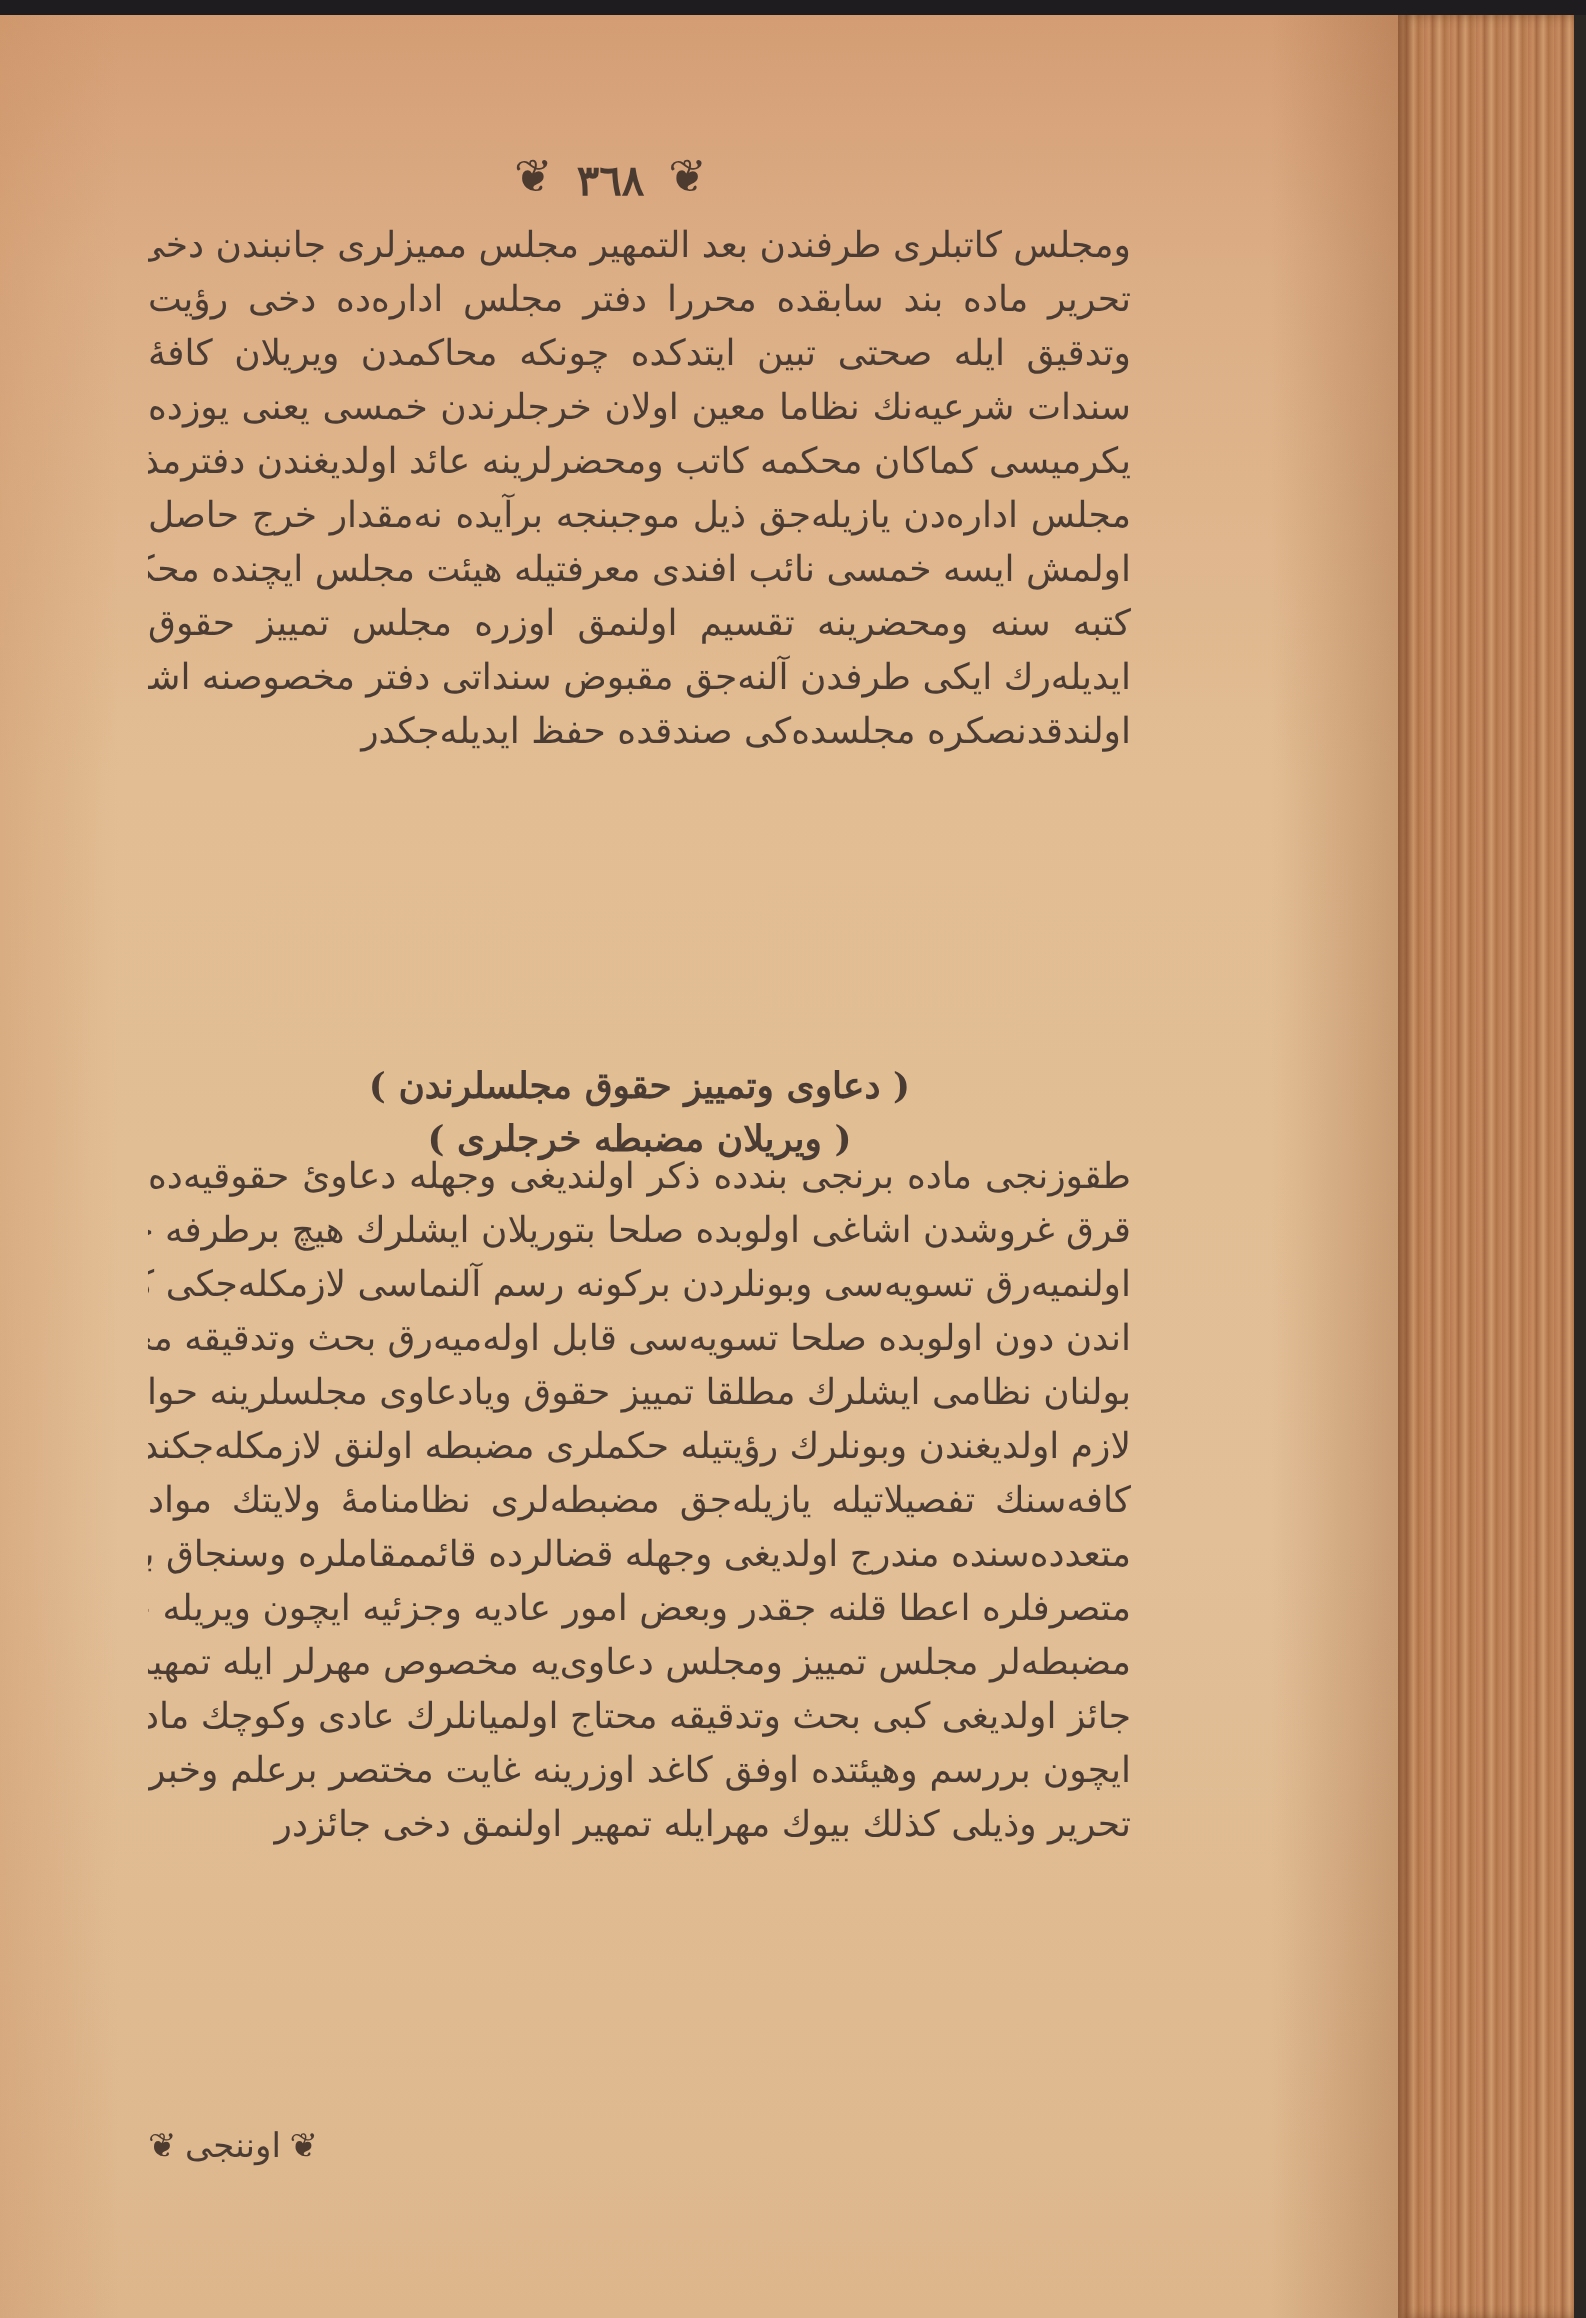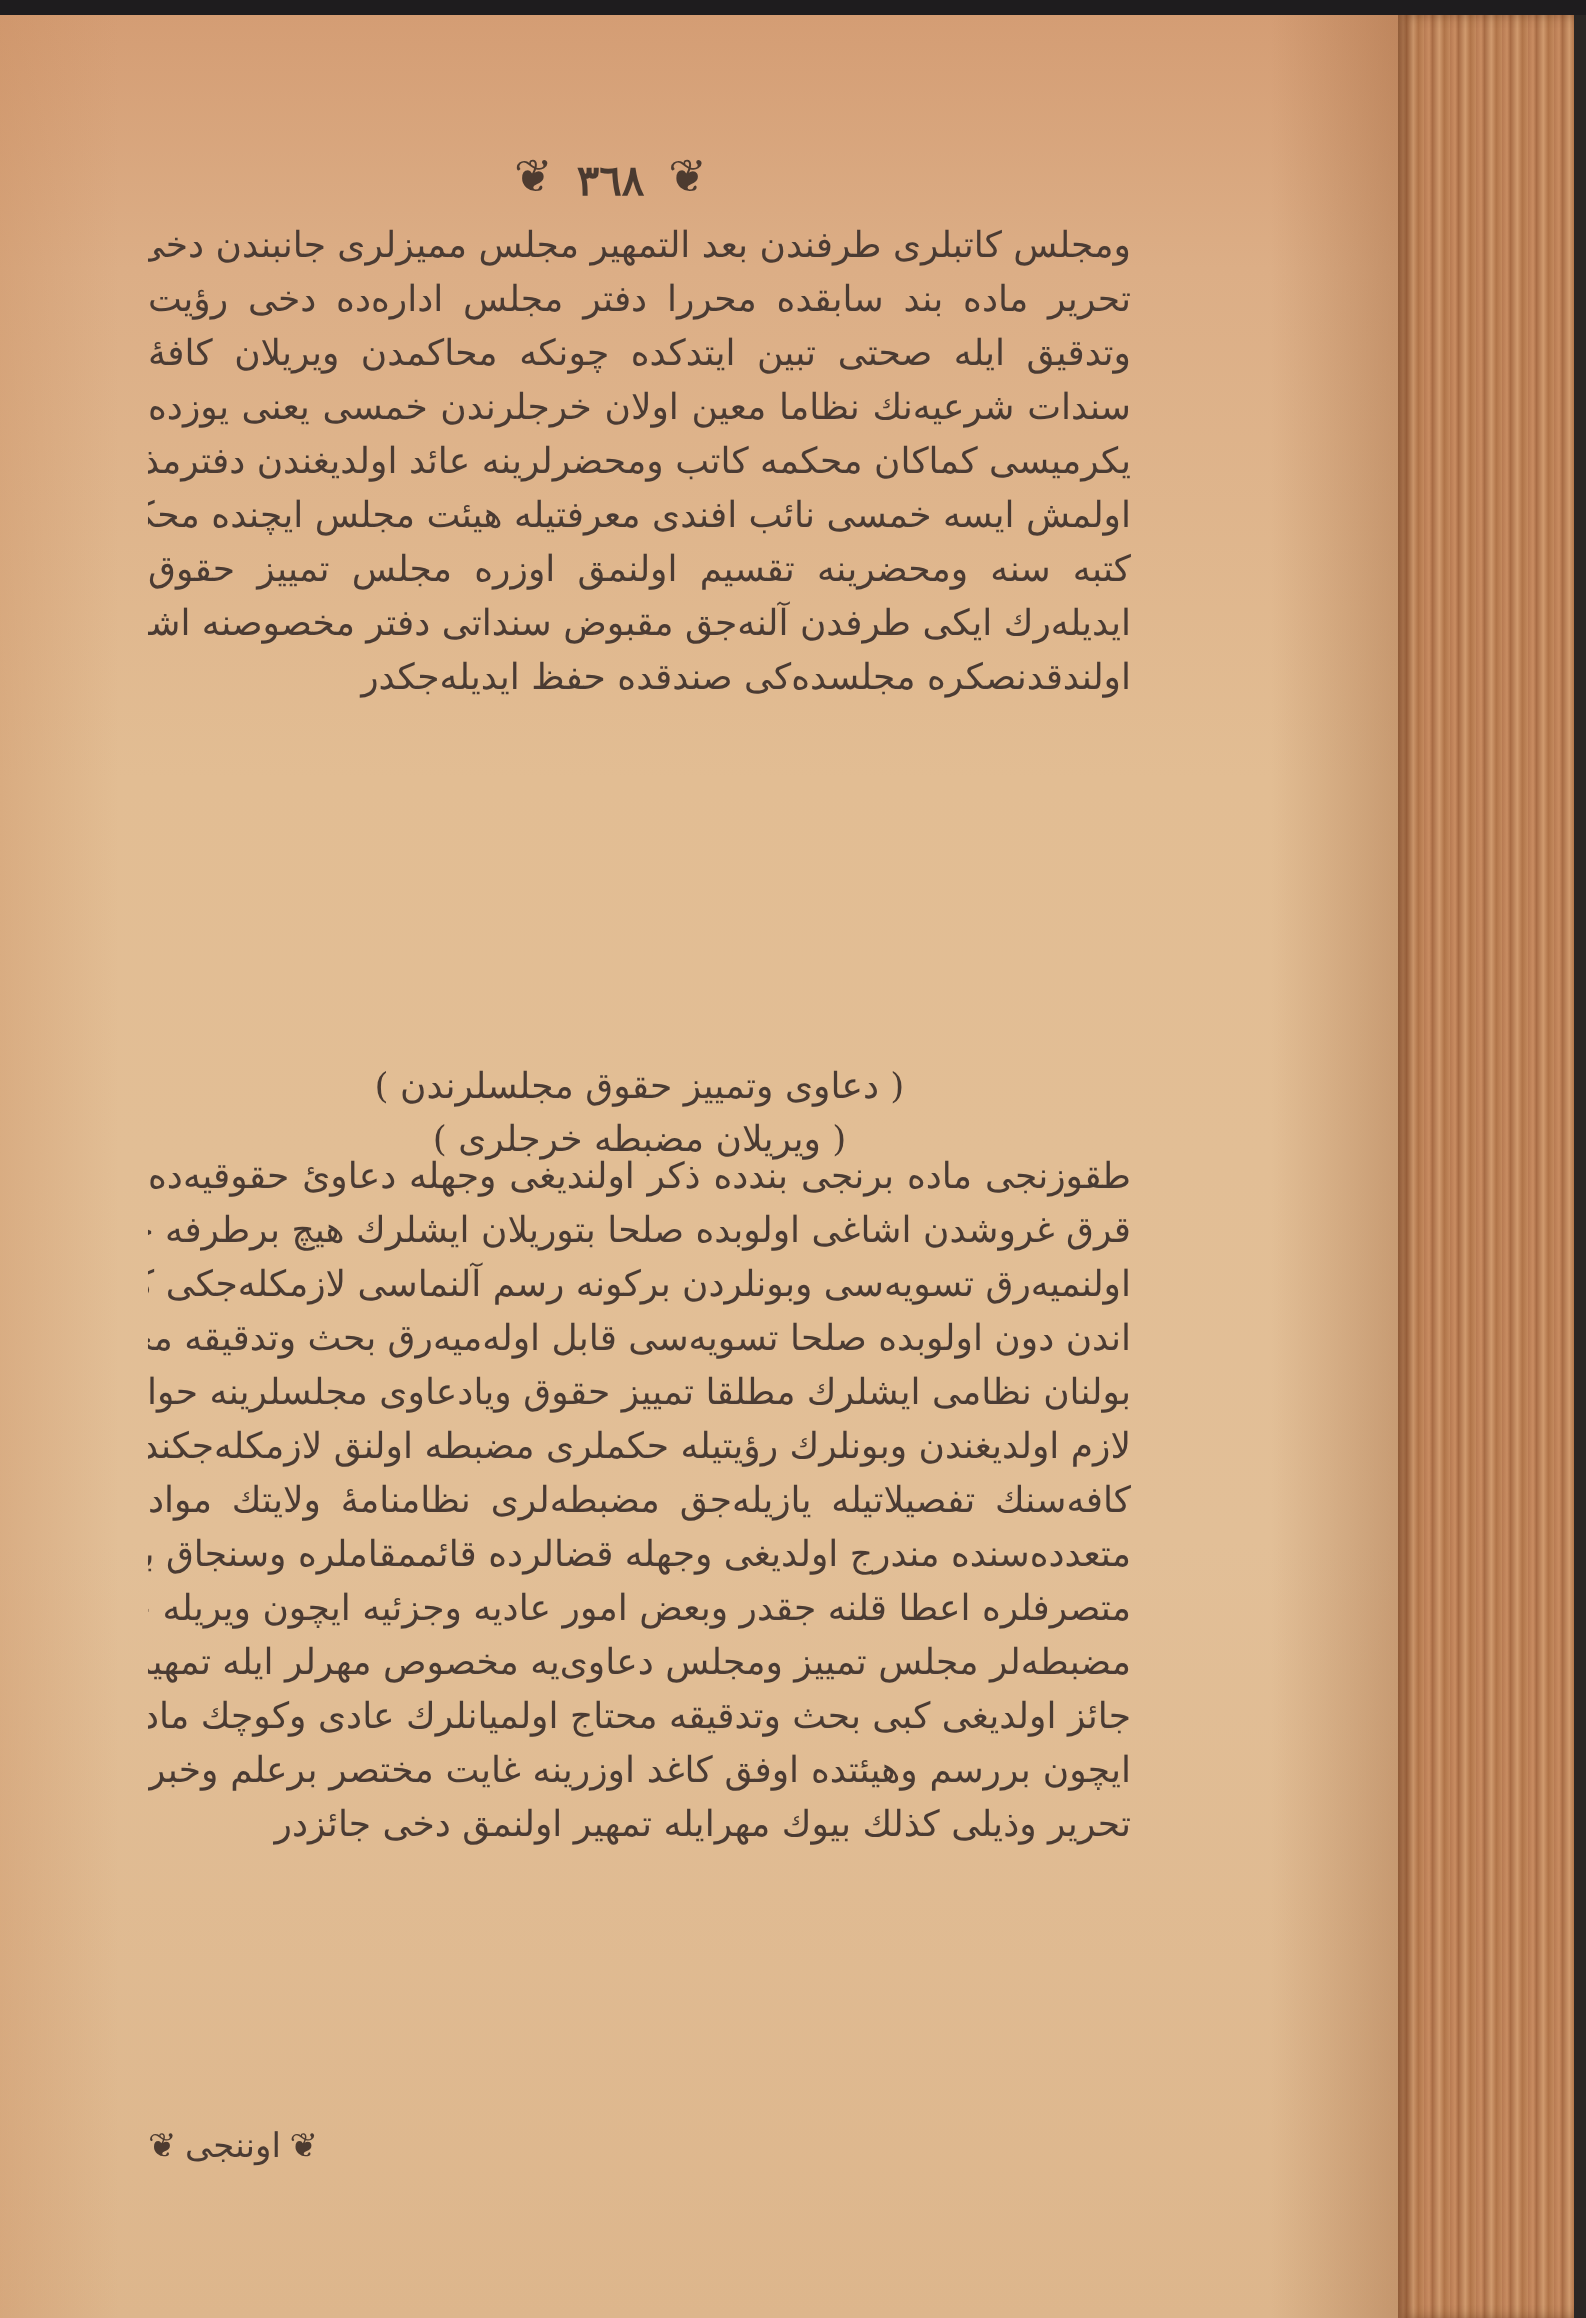--- a/index.html
+++ b/index.html
@@ -39,21 +39,21 @@
   .text-block {
     position: absolute; left: 148px; top: 203px; width: 983px;
     direction: rtl; color: #4a3b33;
   }
   .line {
     height: 54px; line-height: 54px; font-size: 36px;
     white-space: nowrap; text-align: justify; text-align-last: justify;
     overflow: hidden;
   }
   .line.last { text-align-last: right; }
-  .headings { position: absolute; left: 148px; top: 1044px; width: 983px; direction: rtl; color: #4a3b33; }
+  .headings { position: absolute; left: 148px; top: 1044px; width: 983px; direction: rtl; color: #4a3b33; font-weight: bold; }
   .heading { text-align: center; font-size: 36px; height: 53px; line-height: 53px; }
   .text-block-2 { top: 1134px; }
   .catchword {
     position: absolute; left: 148px; top: 2100px; height: 59px;
     display: flex; align-items: center; gap: 8.5px; direction: rtl;
     font-size: 34px; color: #4a3b33;
   }
   .catchword .ornament { font-size: 34px; }
 </style>
 </head>
@@ -68,20 +68,21 @@
     <span class="page-number">٣٦٨</span>
     <span class="ornament">❦</span>
   </div>
 
   <div class="text-block">
     <div class="line">ومجلس كاتبلری طرفندن بعد التمهیر مجلس ممیزلری جانبندن دخی</div>
     <div class="line">تحریر ماده   بند سابقده محررا دفتر مجلس اداره‌ده دخی رؤیت</div>
     <div class="line">وتدقیق ایله صحتی تبین ایتدكده چونكه محاكمدن ویریلان كافهٔ</div>
     <div class="line">سندات شرعیه‌نك نظاما معین اولان خرجلرندن خمسی یعنی یوزده</div>
     <div class="line">یكرمیسی كماكان محكمه كاتب ومحضرلرینه عائد اولدیغندن دفترمذكوره</div>
+    <div class="line">مجلس اداره‌دن یازیله‌جق ذیل موجبنجه برآیده نه‌مقدار خرج حاصل</div>
     <div class="line">اولمش ایسه خمسی نائب افندی معرفتیله هیئت مجلس ایچنده محكمه</div>
     <div class="line">كتبه سنه ومحضرینه تقسیم اولنمق اوزره مجلس تمییز حقوق</div>
     <div class="line">ایدیله‌رك ایكی طرفدن آلنه‌جق مقبوض سنداتی دفتر مخصوصنه اشارت</div>
     <div class="line last">اولندقدنصكره مجلسده‌كی صندقده حفظ ایدیله‌جكدر</div>
   </div>
 
   <div class="headings">
     <div class="heading">( دعاوی وتمییز حقوق مجلسلرندن )</div>
     <div class="heading">( ویریلان مضبطه خرجلری )</div>
   </div>

